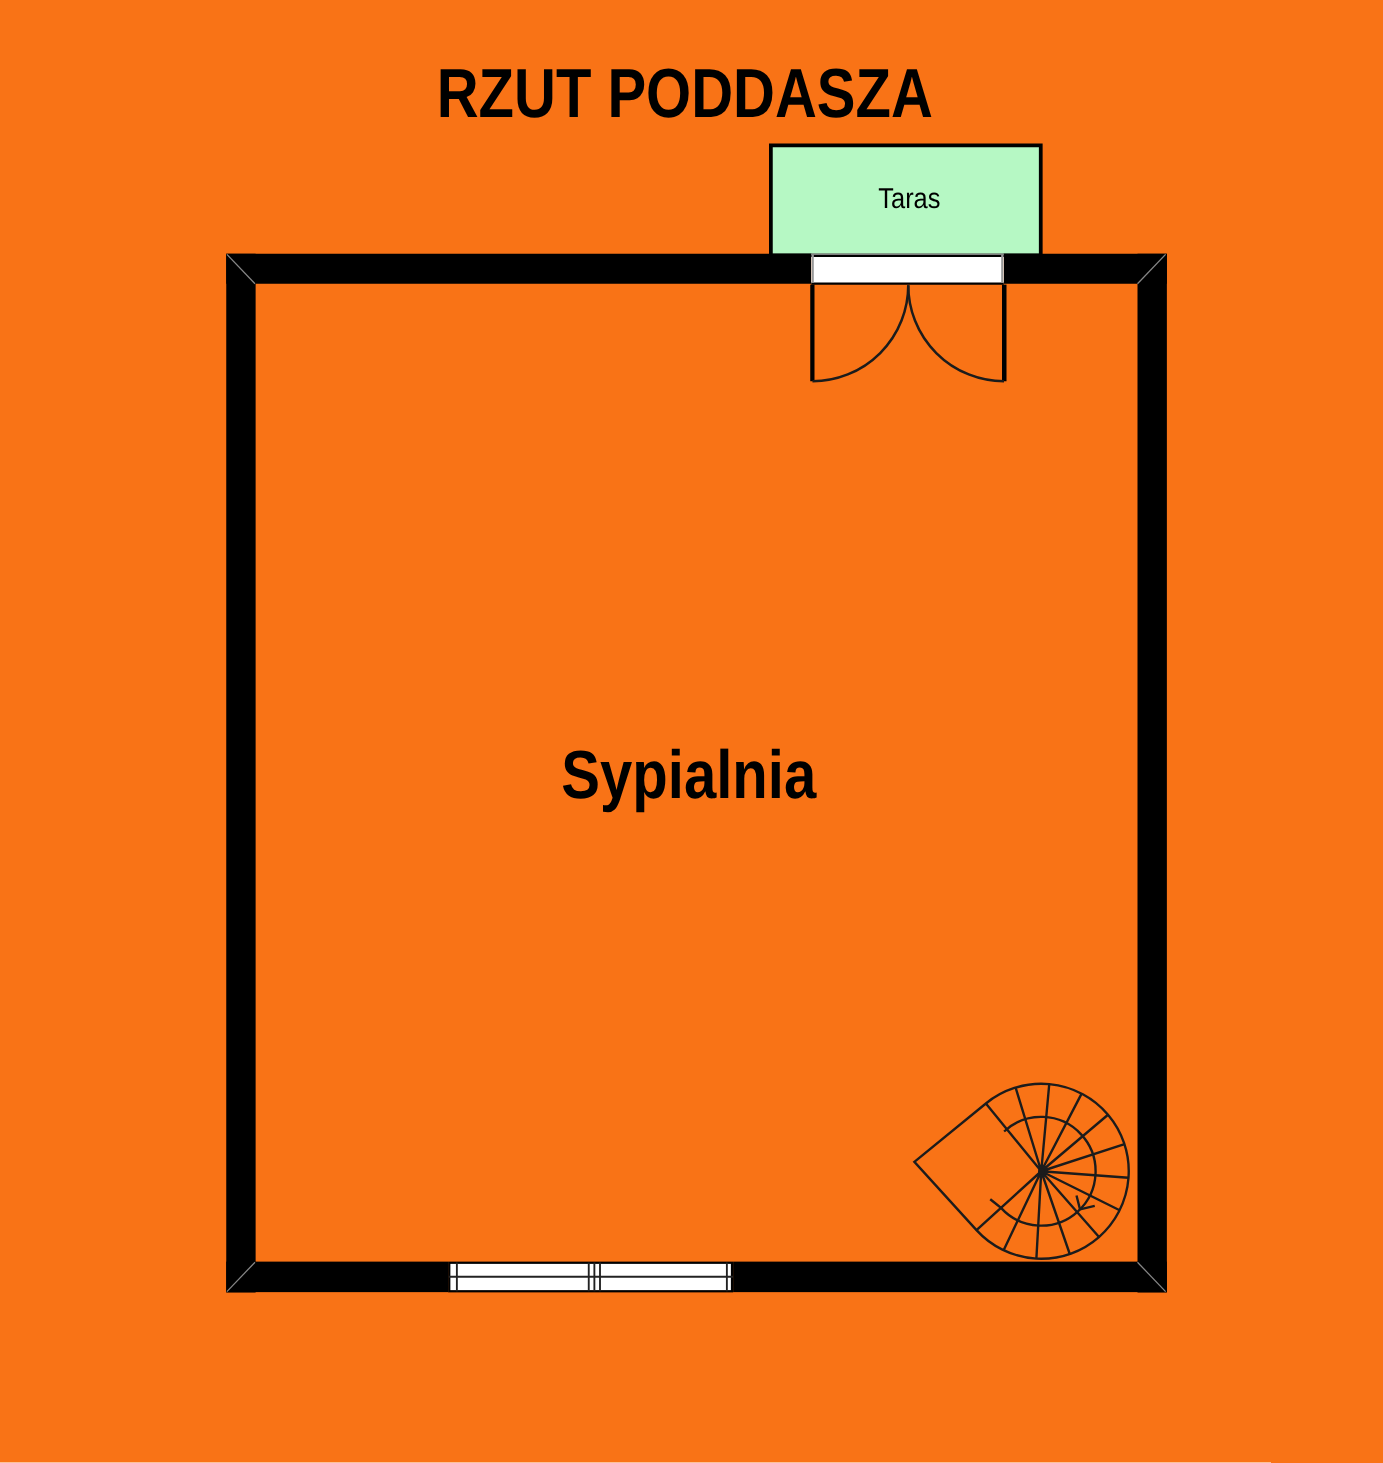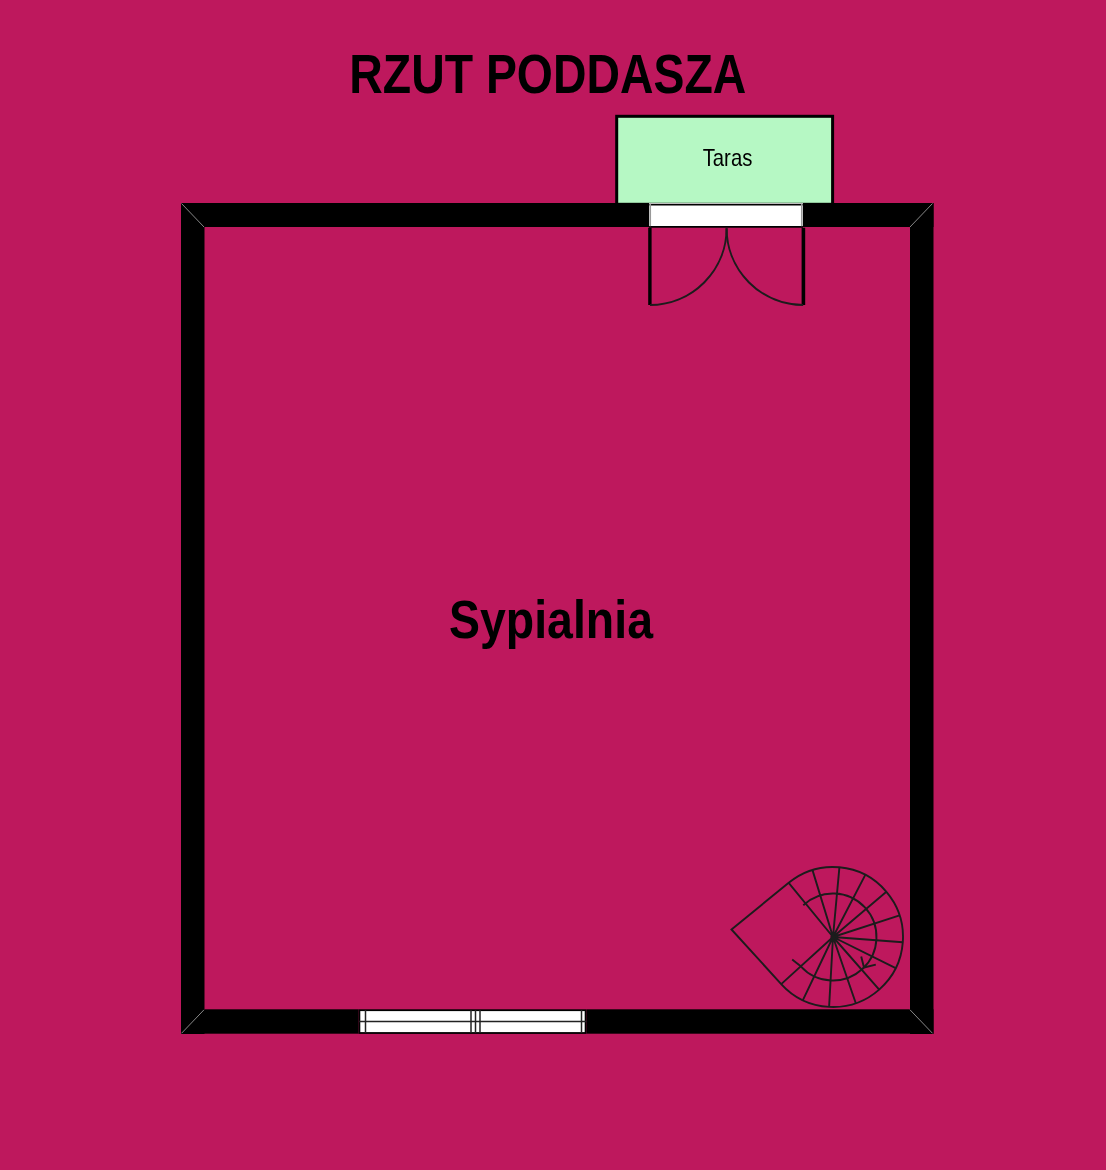--- a/index.html
+++ b/index.html
@@ -1,17 +1,17 @@
 <!DOCTYPE html>
 <html><head>
 <meta charset="utf-8">
 <title>Rzut poddasza</title>
 <style>
   html,body{margin:0;padding:0;background:#ffffff;}
-  #plan{position:relative;width:1106px;height:1170px;background:#be185d;font-family:"Liberation Sans",sans-serif;}
+  #plan{position:relative;width:1106px;height:1170px;background:#f97316;font-family:"Liberation Sans",sans-serif;}
   svg{position:absolute;left:0;top:0;}
   text{font-family:"Liberation Sans",sans-serif;fill:#000000;}
 </style>
 </head>
 <body>
 <div id="plan">
 <svg width="1106" height="1170" viewBox="0 0 1106 1170">
 
   <text x="0" y="0" transform="translate(547.8 93.2) scale(0.836 1)" text-anchor="middle" font-size="55.5" font-weight="bold">RZUT PODDASZA</text>
 

